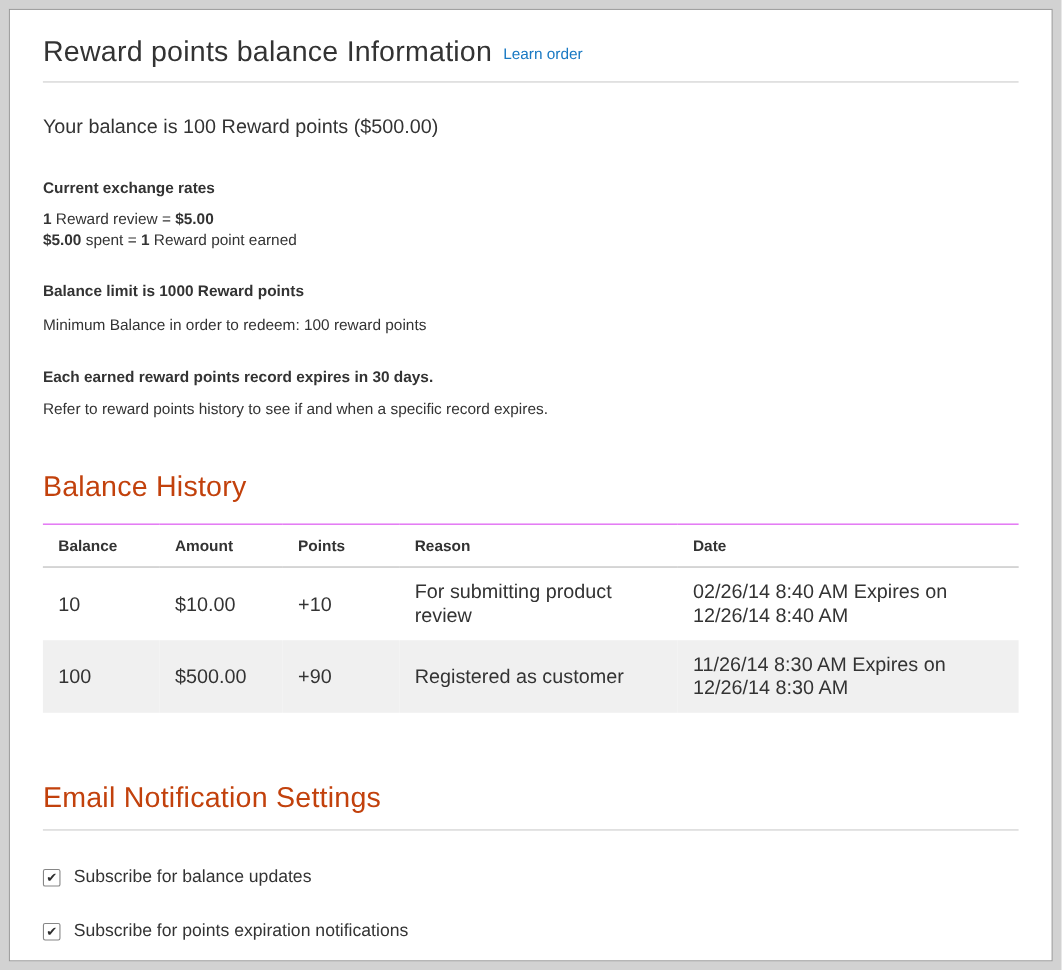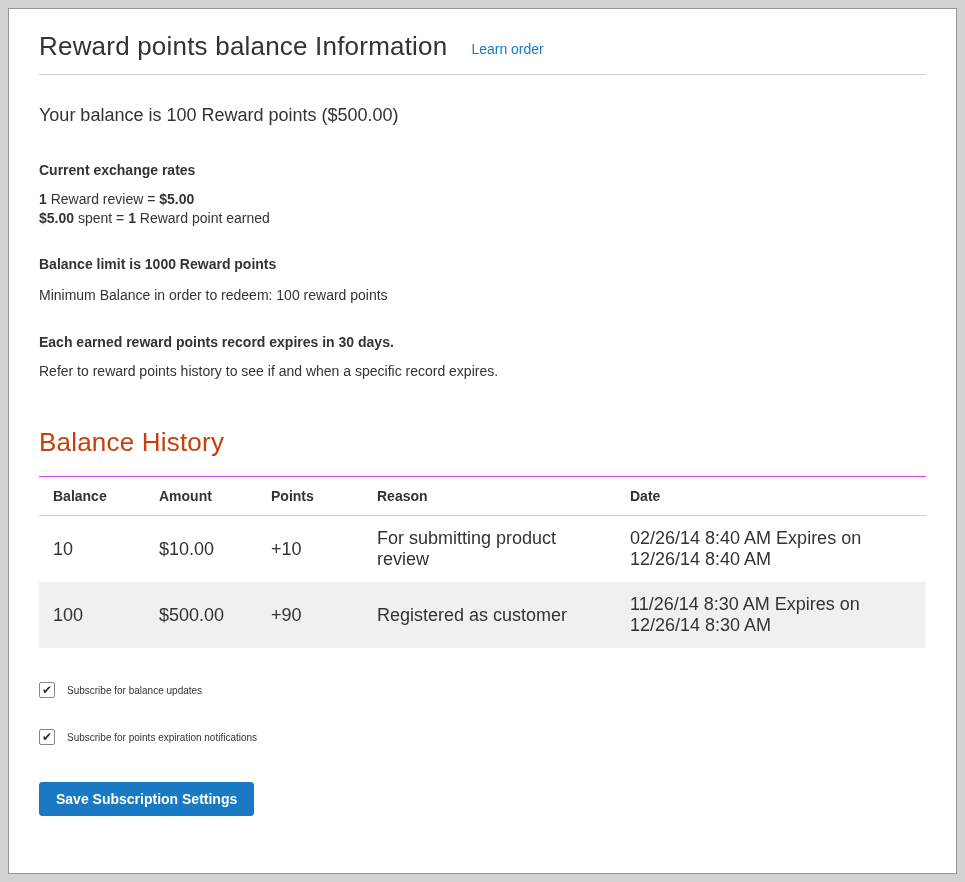--- a/index.html
+++ b/index.html
@@ -14,21 +14,21 @@
     position: absolute;
     top: 8px; left: 8px; right: 8px; bottom: 8px;
     background: #ffffff;
     border: 1px solid #979797;
     padding: 22px 30px 20px 30px;
     overflow: hidden;
   }
   .page-title-row {
     display: flex;
     align-items: center;
-    gap: 24px;
+    gap: 10px;
     padding-bottom: 12px;
     border-bottom: 1px solid #cccccc;
   }
   .page-title {
     font-size: 26px;
     font-weight: 300;
     color: #333;
     letter-spacing: 0.2px;
   }
   .learn-more {
@@ -97,21 +97,21 @@
     background: #ffffff;
     display: inline-flex;
     align-items: center;
     justify-content: center;
     font-size: 12px;
     line-height: 1;
     color: #2e2e2e;
     cursor: pointer;
     flex: 0 0 auto;
   }
-  .option-label { font-size: 10px; cursor: pointer; text-align: center; }
+  .option-label { font-size: 16px; cursor: pointer; text-align: center; }
   .save-btn {
     margin-top: 37px;
     display: inline-block;
     background: #1979c3;
     border: 1px solid #1979c3;
     border-radius: 3px;
     color: #ffffff;
     font-family: "Liberation Sans", sans-serif;
     font-size: 14px;
     font-weight: bold;
@@ -167,20 +167,23 @@
       <tr class="row-striped">
         <td>100</td>
         <td>$500.00</td>
         <td>+90</td>
         <td>Registered as customer</td>
         <td>11/26/14 8:30 AM Expires on 12/26/14 8:30 AM</td>
       </tr>
     </tbody>
   </table>
 
+  <div class="email-heading-row">
+    <h2 class="section-heading">Email Notification Settings</h2>
+  </div>
 
   <div class="option-row first">
     <span class="checkbox">
         <span>✔</span>
       </span>
     <span class="option-label">Subscribe for balance updates</span>
   </div>
 
   <div class="option-row second">
     <span class="checkbox">

